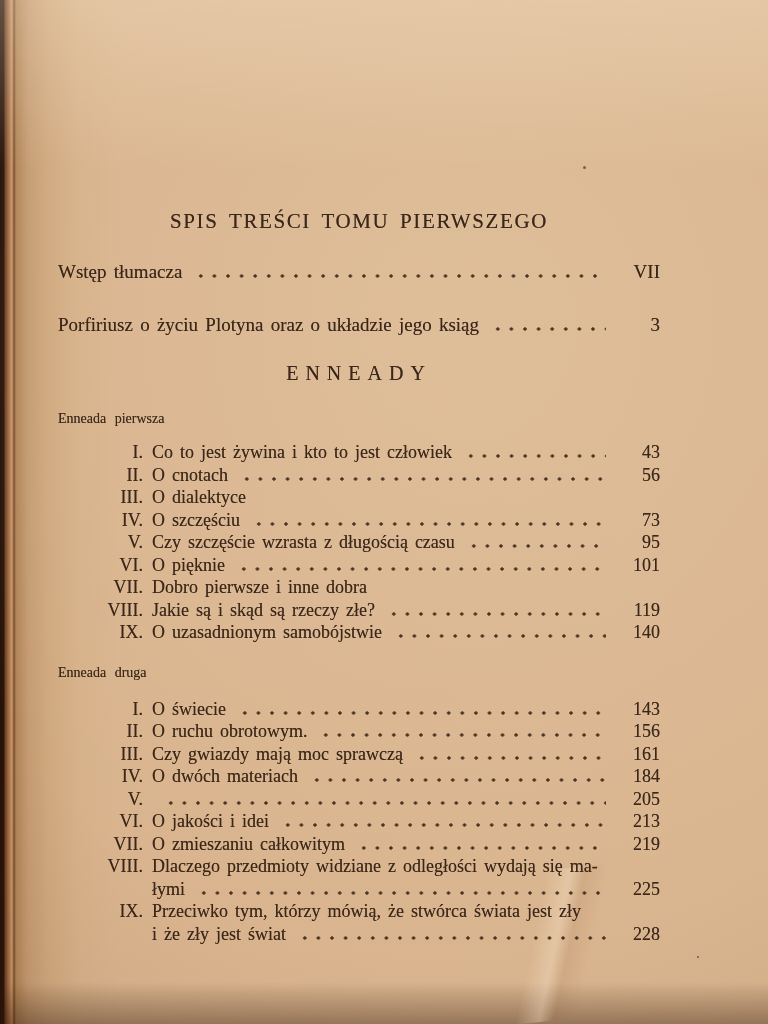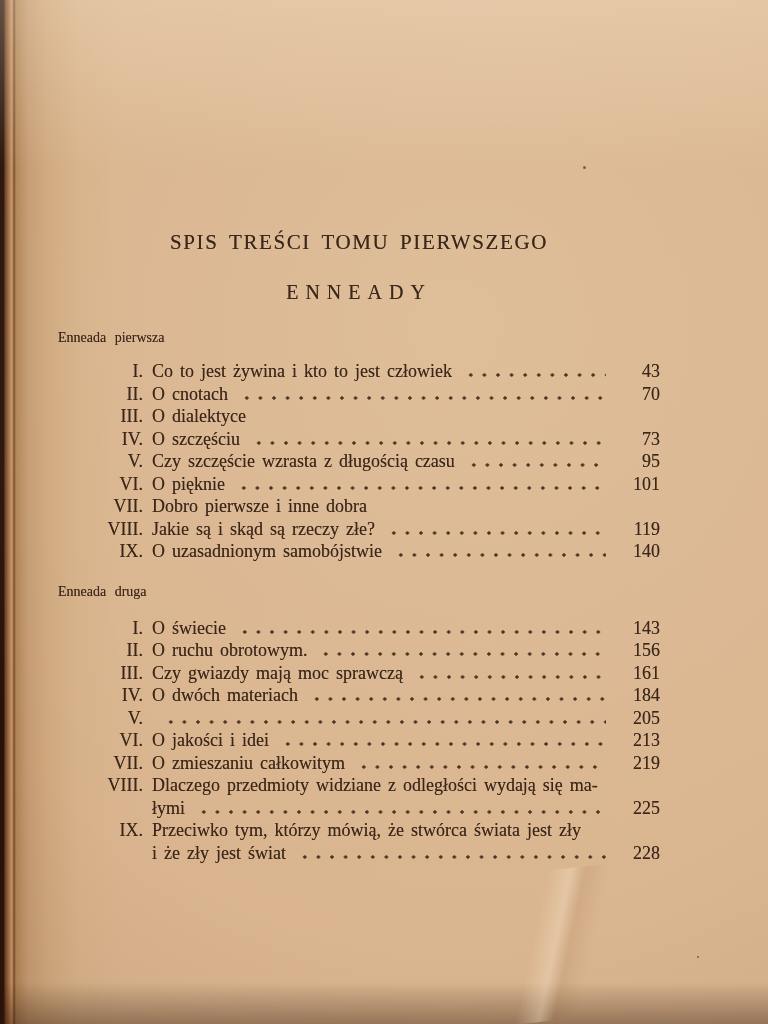--- a/index.html
+++ b/index.html
@@ -23,21 +23,21 @@
   .crease{
     position:absolute;left:430px;top:870px;width:250px;height:150px;
     background:linear-gradient(108deg, rgba(0,0,0,0) 42%, rgba(248,228,202,.35) 50%, rgba(140,90,50,.12) 55%, rgba(0,0,0,0) 63%);
     transform:rotate(-6deg);
   }
   .speck{position:absolute;width:3px;height:3px;border-radius:50%;background:rgba(70,45,28,.65);}
   .speck.s1{left:583px;top:166px;}
   .speck.s2{left:697px;top:956px;width:2px;height:2px;}
 
   .content{
-    position:absolute;left:58px;top:229px;width:602px;
+    position:absolute;left:58px;top:208px;width:602px;
     color:#3a2719;
     text-shadow:0 0 .6px rgba(58,39,25,.55);
   }
   .title{
     margin:0;font-size:21px;font-weight:normal;line-height:26px;
     text-align:center;letter-spacing:1.6px;word-spacing:4px;white-space:nowrap;
   }
   .front{margin-top:27px;}
   .front .tline{font-size:19px;}
   .front .trow + .trow .tline{margin-top:30px;}
@@ -74,20 +74,42 @@
 <div class="photo">
   <div class="page">
     <div class="crease"></div>
     <div class="speck s1"></div>
     <div class="speck s2"></div>
 
     <div class="content">
 
       <h1 class="title">SPIS TREŚCI TOMU PIERWSZEGO</h1>
 
+      <div class="front">
+
+          <div class="trow">
+            <div class="tline">
+              <span class="txt">Wstęp tłumacza</span>
+              <span class="lead">
+                <span class="dots"></span>
+                <span class="pg">VII</span>
+              </span>
+            </div>
+          </div>
+
+          <div class="trow">
+            <div class="tline">
+              <span class="txt">Porfiriusz o życiu Plotyna oraz o układzie jego ksiąg</span>
+              <span class="lead">
+                <span class="dots"></span>
+                <span class="pg">3</span>
+              </span>
+            </div>
+          </div>
+        </div>
 
       <div class="sec-heading">ENNEADY</div>
 
       <div class="ennead ennead1">
         <div class="ennead-heading">Enneada pierwsza</div>
         <div class="items">
 
             <div class="trow">
               <div class="tline">
                 <span class="num">I.</span>
@@ -99,21 +121,21 @@
               </div>
 
             </div>
 
             <div class="trow">
               <div class="tline">
                 <span class="num">II.</span>
                 <span class="txt">O cnotach</span>
                 <span class="lead">
                   <span class="dots"></span>
-                  <span class="pg">70</span>
+                  <span class="pg">56</span>
                 </span>
               </div>
 
             </div>
 
             <div class="trow">
               <div class="tline">
                 <span class="num">III.</span>
                 <span class="txt">O dialektyce</span>
               </div>

